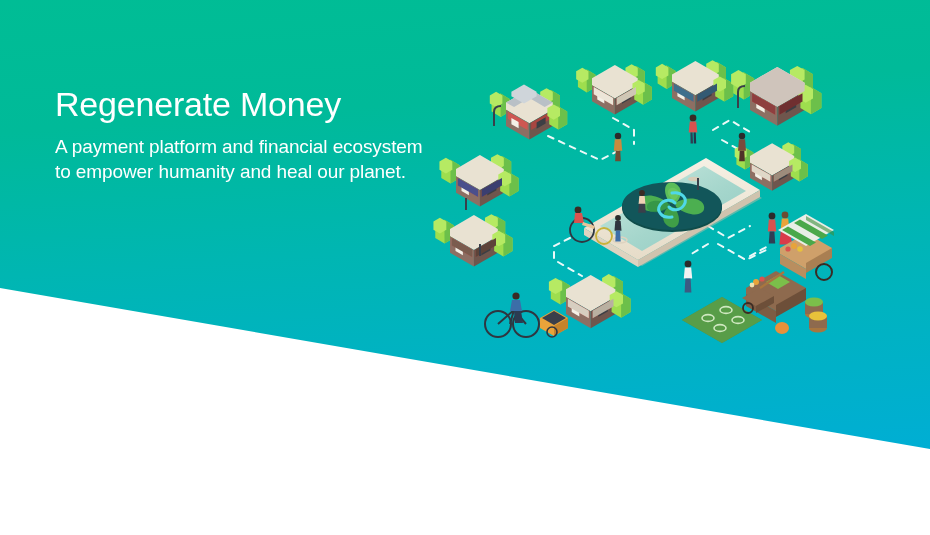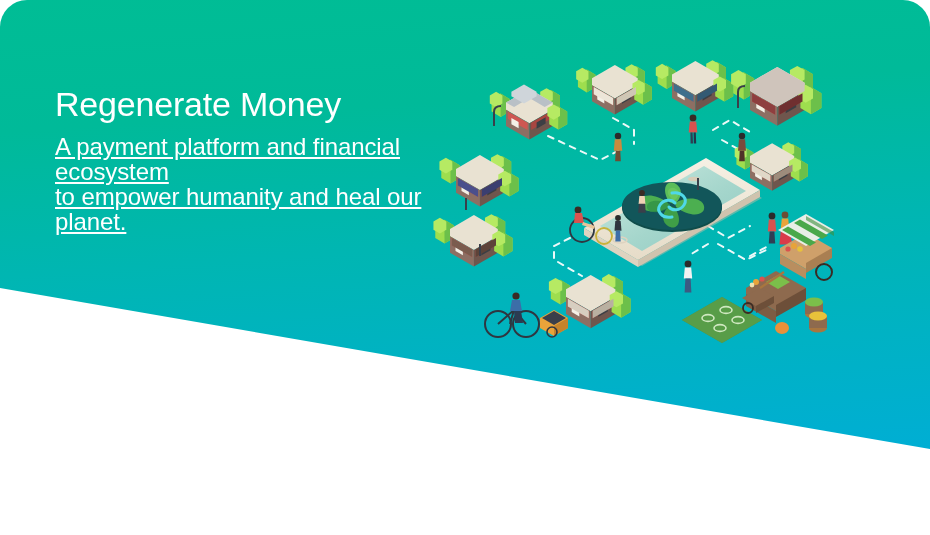--- a/index.html
+++ b/index.html
@@ -8,21 +8,20 @@
     width:930px;height:535px;overflow:hidden;
     background:#ffffff;
     font-family:"Liberation Sans","DejaVu Sans",sans-serif;
     -webkit-font-smoothing:antialiased;
   }
   #hero{
     position:relative;
     width:930px;height:535px;
     background:#ffffff;
     overflow:hidden;
-    border-radius:27px;
   }
   
   #hero-bg{
     position:absolute;left:0;top:0;width:930px;height:535px;
     background:linear-gradient(176deg,#00bd95 0%,#00ba99 22%,#00b6b2 46%,#00b2c4 66%,#00aed4 86%,#00abdb 100%);
     -webkit-clip-path:polygon(0 0,930px 0,930px 449px,0 288px);
     clip-path:polygon(0 0,930px 0,930px 449px,0 288px);
   }
 
   
@@ -30,27 +29,26 @@
   #headline{
     margin:0;
     font-size:34px;
     line-height:40px;
     font-weight:400;
     letter-spacing:-0.2px;
     color:#ffffff;
   }
   #subhead{
     margin:10px 0 0 0;
-    font-size:24px;
+    font-size:19px;
     line-height:25px;
     font-weight:400;
     letter-spacing:-0.1px;
     color:#ffffff;
     white-space:pre-line;
-    text-decoration:underline;
   }
 
   
   #illus{
     position:absolute;left:450px;top:48px;
     width:420px;height:320px;
   }
   #illus svg{display:block;width:420px;height:320px;overflow:visible;}
 </style>
 </head>

